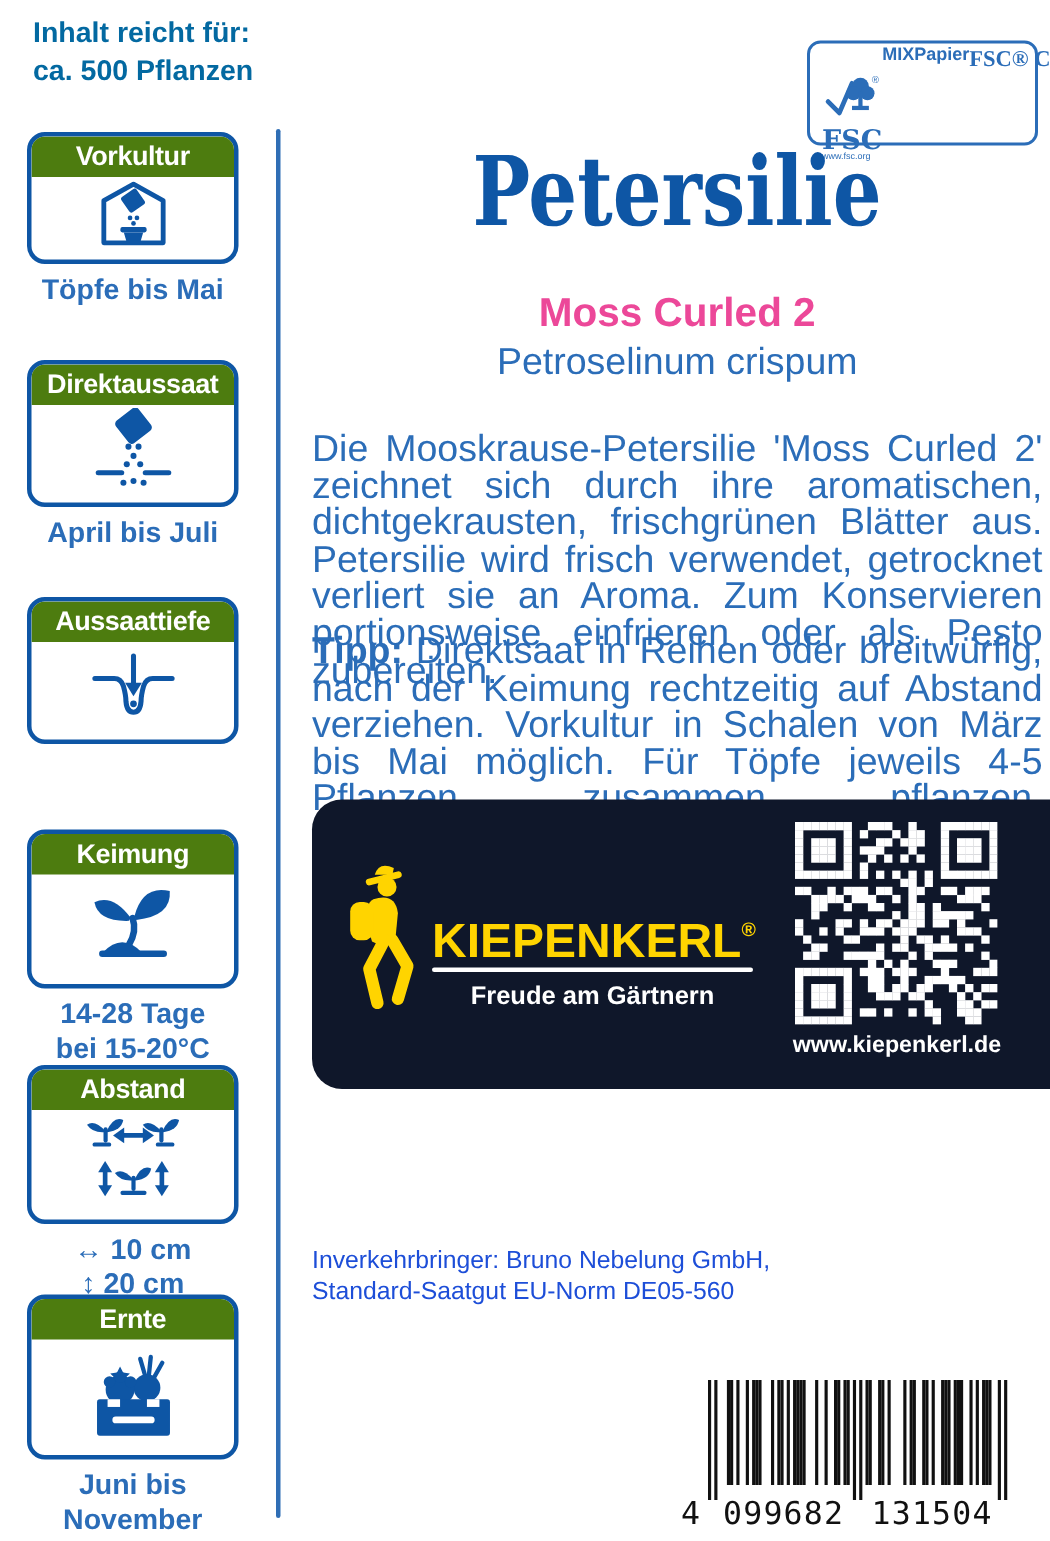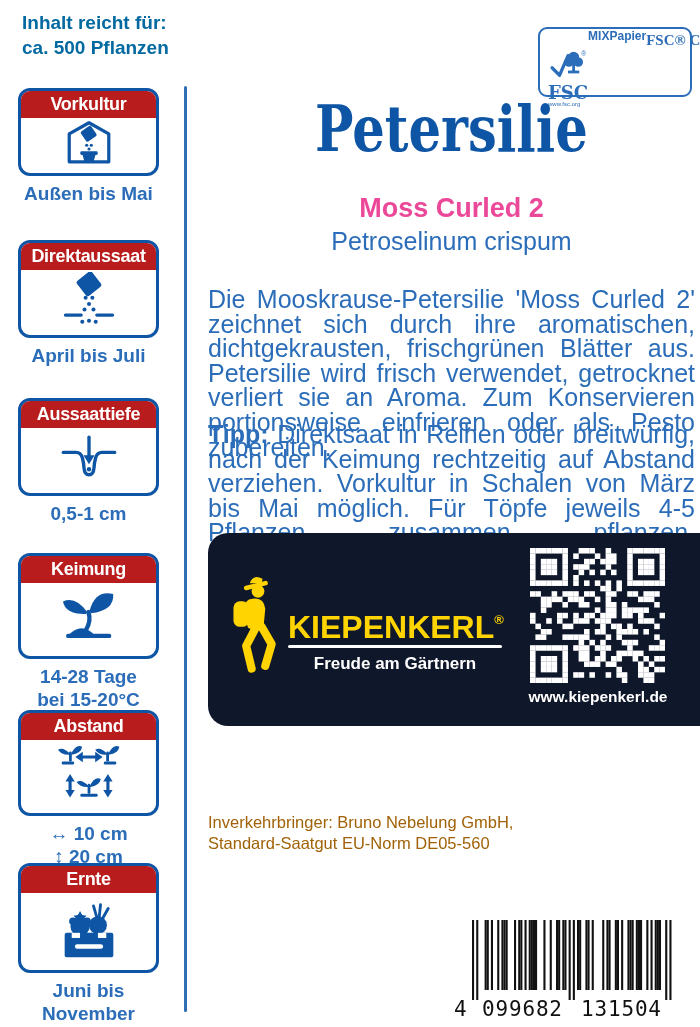--- a/index.html
+++ b/index.html
@@ -5,21 +5,21 @@
   html,body{margin:0;padding:0;background:#fff;}
   .page{position:relative;width:700px;height:1027px;background:#ffffff;overflow:hidden;
         font-family:"Liberation Sans","DejaVu Sans",sans-serif;color:#2b6db8;}
   
   .note{position:absolute;left:22px;top:10px;font-size:19px;line-height:25px;font-weight:bold;color:#0369a1;}
   
   .vrule{position:absolute;left:184px;top:86px;width:3px;height:926px;background:#2f6eb5;border-radius:2px;}
   
   .side{position:absolute;left:18px;width:141px;text-align:center;}
   .sbox{border:3px solid #0e56a5;border-radius:12px;overflow:hidden;background:#fff;}
-  .sbox-h{background:#b91c1c;color:#fff;font-weight:bold;font-size:18px;line-height:27px;letter-spacing:-0.3px;}
+  .sbox-h{background:#4d7c0f;color:#fff;font-weight:bold;font-size:18px;line-height:27px;letter-spacing:-0.3px;}
   .sbox-i{display:flex;align-items:center;justify-content:center;}
   .scap{margin-top:6px;font-weight:bold;font-size:19px;line-height:23px;color:#2b6db8;}
   
   .fsc{position:absolute;left:538px;top:27px;width:150px;height:66px;border:2px solid #2b6db8;
        border-radius:9px;display:flex;color:#2b6db8;background:#fff;}
   .fsc-left{width:60px;padding:20px 0 0 8px;position:relative;}
   .fsc-acronym{font-family:"DejaVu Serif","Liberation Serif",serif;font-weight:bold;font-size:18px;line-height:17px;margin-top:1px;}
   .fsc-url{font-size:6px;line-height:7px;}
   .fsc-right{flex:1;display:flex;justify-content:center;text-align:center;font-weight:bold;padding-right:4px;}
   .fsc-mix{font-size:12px;line-height:15px;}
@@ -29,21 +29,21 @@
   .title{position:absolute;left:208px;top:94px;width:487px;text-align:center;color:#0e56a5;}
   .title span{display:inline-block;transform:scaleX(0.8);transform-origin:center;
        font-family:"DejaVu Serif","Liberation Serif",serif;font-weight:bold;font-size:64px;line-height:70px;}
   .variety{position:absolute;left:208px;top:193px;width:487px;text-align:center;font-weight:bold;font-size:27px;color:#ec4899;}
   .botanical{position:absolute;left:208px;top:227px;width:487px;text-align:center;font-size:25px;color:#2b6db8;}
   .para{position:absolute;left:208px;width:487px;font-size:25px;line-height:24.6px;text-align:justify;color:#2b6db8;}
   .desc{top:262px;}
   .tip{top:397px;}
   .quality{top:735px;}
   .para b{font-weight:bold;}
-  .distrib{position:absolute;left:208px;top:812px;width:487px;font-size:16.5px;line-height:21px;color:#a16207;}
+  .distrib{position:absolute;left:208px;top:830px;width:487px;font-size:16.5px;line-height:21px;color:#1d4ed8;}
   
   .brandbox{position:absolute;left:208px;top:533px;width:541px;height:193px;background:#0f172a;border-radius:20px;}
   .kman{position:absolute;left:22px;top:42px;}
   .kword{position:absolute;left:80px;top:70px;font-size:32px;line-height:34px;font-weight:bold;color:#ffd400;white-space:nowrap;}
   .kword sup{font-size:13px;vertical-align:14px;}
   .krule{position:absolute;left:80px;top:112px;width:214px;height:3px;background:#fff;border-radius:2px;}
   .kslogan{position:absolute;left:80px;top:121px;width:214px;text-align:center;font-size:17px;font-weight:bold;color:#fff;}
   .qr{position:absolute;left:322px;top:15px;}
   .kurl{position:absolute;left:310px;top:155px;width:160px;text-align:center;color:#fff;font-weight:bold;font-size:15.5px;}
   
@@ -101,21 +101,21 @@
             <rect x="36" y="16" width="27" height="27" rx="4" transform="rotate(-35 50 30)"></rect>
             <circle cx="45" cy="55" r="3.4"></circle>
               <circle cx="55" cy="55" r="3.4"></circle>
               <circle cx="50" cy="63" r="3.4"></circle>
             <rect x="31" y="68" width="38" height="8" rx="3"></rect>
             <path d="M36 76 L64 76 L60 90 L40 90 Z"></path>
           </g>
         </svg>
       </div>
     </div>
-    <div class="scap">Außen bis Mai</div>
+    <div class="scap">Töpfe bis Mai</div>
   </div>
 
   <div class="side" style="top:240px">
     <div class="sbox" style="height:92px">
       <div class="sbox-h">Direktaussaat</div>
       <div class="sbox-i" style="height:59px">
         <svg width="58" height="56" viewBox="0 0 100 100">
           <g fill="#0e56a5">
             <rect x="33" y="4" width="34" height="34" rx="5" transform="rotate(-38 50 21)"></rect>
             <circle cx="44" cy="46" r="3.6"></circle>
@@ -142,21 +142,20 @@
         <svg width="60" height="56" viewBox="0 0 100 100">
           <g fill="#0e56a5">
             <path d="M4 40 H27 Q35 40 38 49 Q41 60 41 67 Q42 80 50 80 Q58 80 59 67 Q59 60 62 49 Q65 40 73 40 H96" fill="none" stroke="#0e56a5" stroke-width="6" stroke-linecap="round"></path>
             <rect x="47" y="10" width="6" height="38" rx="3"></rect>
             <path d="M40 45 L60 45 L50 61 Z"></path>
             <circle cx="50" cy="70" r="4"></circle>
           </g>
         </svg>
       </div>
     </div>
-    <div class="scap">0,5-1 cm</div>
   </div>
 
   <div class="side" style="top:553px">
     <div class="sbox" style="height:100px">
       <div class="sbox-h">Keimung</div>
       <div class="sbox-i" style="height:67px">
         <svg width="64" height="62" viewBox="0 0 100 100">
           <g fill="#0e56a5">
             <path d="M47 42 Q28 16 8 25 Q12 46 45 45 Z"></path>
             <path d="M51 40 Q60 6 89 13 Q91 40 53 44 Z"></path>

